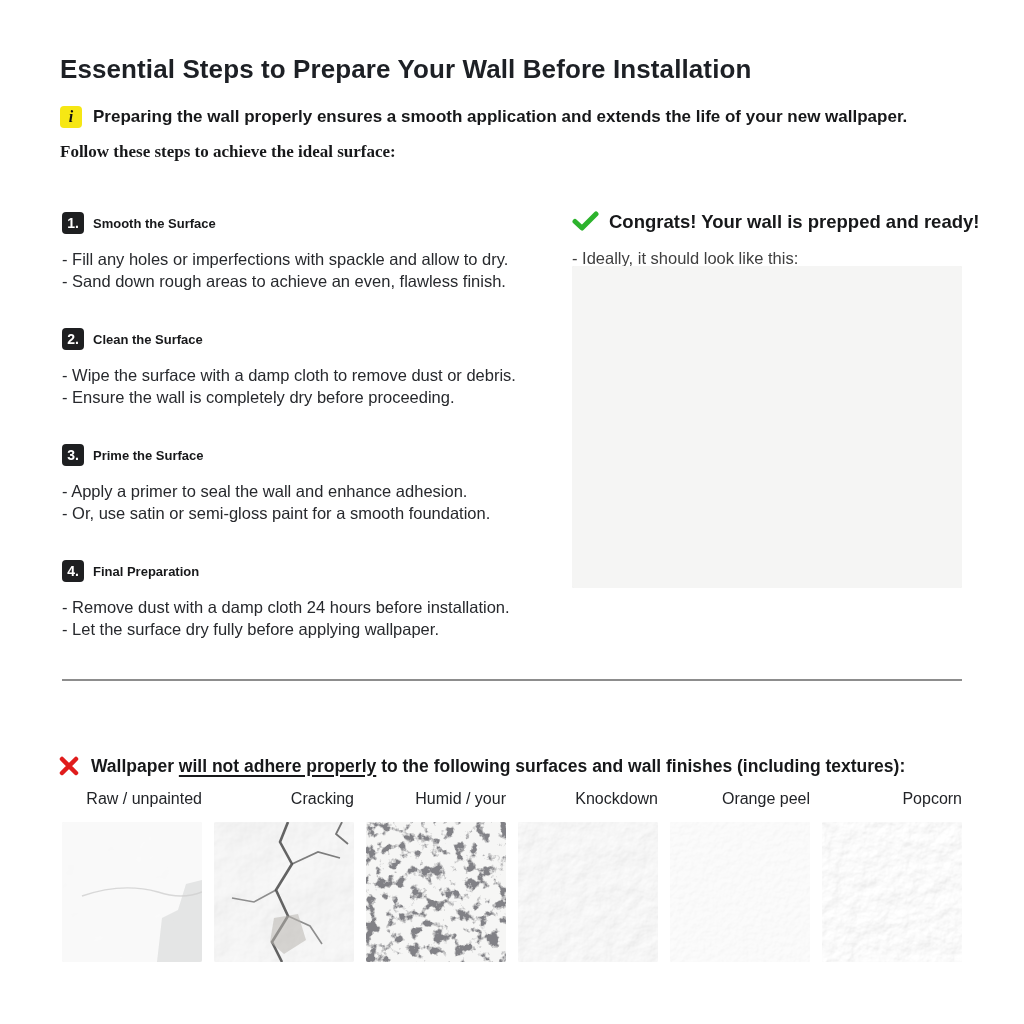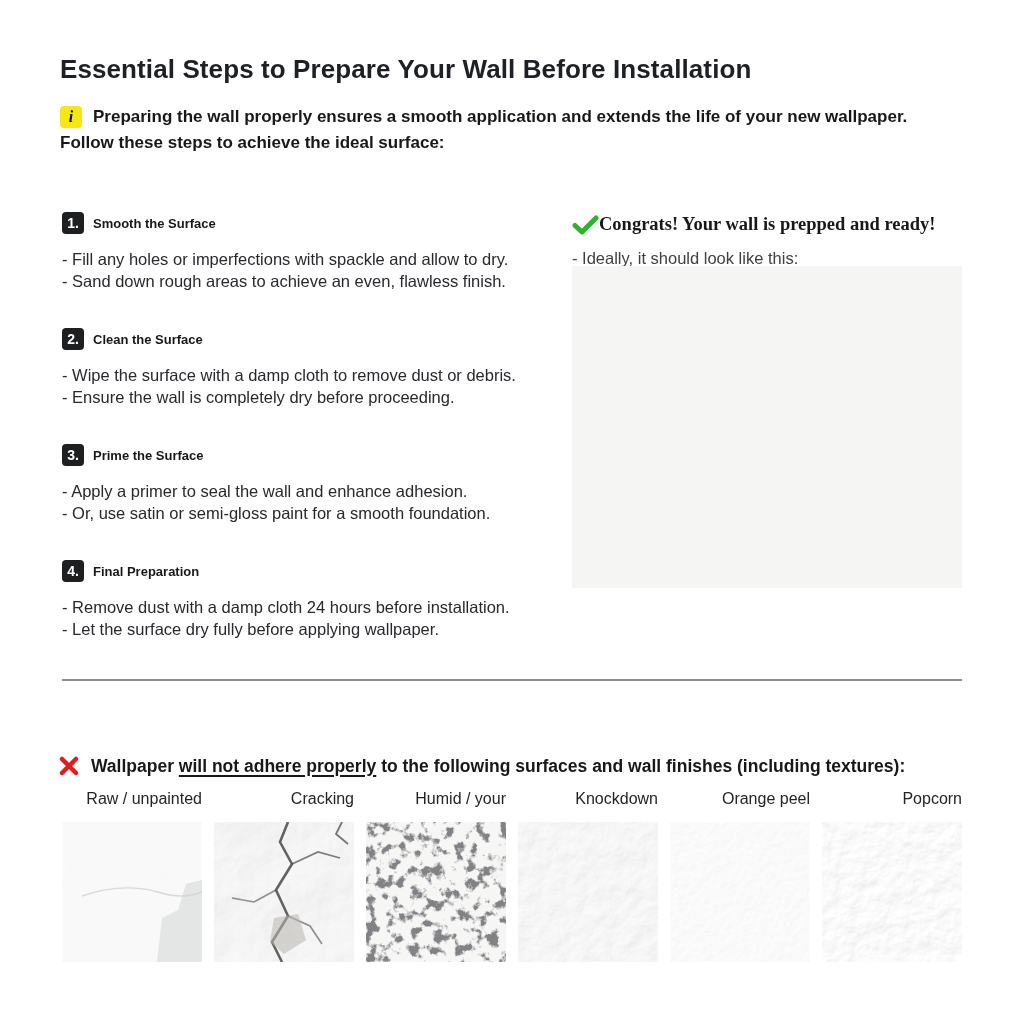--- a/index.html
+++ b/index.html
@@ -20,36 +20,36 @@
   }
 
   .intro { position:absolute; left:60px; top:106px; font-size:17px; font-weight:600; color:#17181a; }
   .intro-line1 { display:flex; align-items:center; white-space:nowrap; }
   .info-icon {
     width:22px; height:22px; background:#f6e714; border-radius:4px;
     display:inline-flex; align-items:center; justify-content:center;
     font-family:"Liberation Serif", serif; font-style:italic; font-weight:700;
     font-size:16px; color:#111; margin-right:11px; flex:0 0 auto;
   }
-  .intro-line2 { margin-top:3px; line-height:24px; white-space:nowrap; }
+  .intro-line2 { margin-top:12px; line-height:24px; white-space:nowrap;font-family:Liberation Serif, serif; }
 
   .steps { position:absolute; left:62px; top:211px; width:505px; }
   .step { margin-bottom:35px; }
   .step-head { display:flex; align-items:center; gap:9px; height:24px; }
   .step-badge {
     width:22px; height:22px; background:#1e1f21; border-radius:4px;
     color:#ffffff; font-size:14px; font-weight:700;
     display:flex; align-items:center; justify-content:center; flex:0 0 auto;
   }
   .step-title { font-size:13px; font-weight:700; color:#17181a; white-space:nowrap; }
   .step-lines { margin-top:13px; }
   .step-line { font-size:16.5px; line-height:22px; color:#27292d; white-space:nowrap; }
 
   .result { position:absolute; left:572px; top:211px; width:390px; }
-  .result-head { display:flex; align-items:flex-end; height:24px;font-family:Liberation Serif, serif; }
+  .result-head { display:flex; align-items:flex-start; gap:10px; height:24px; }
   .check-icon { flex:0 0 auto; display:block; }
   .result-title { font-size:18.5px; font-weight:700; color:#17181a; white-space:nowrap; }
   .result-sub { margin-top:12px; font-size:16.5px; line-height:22px; color:#404040; white-space:nowrap; }
   .wall-image {
     position:absolute; left:0; top:55px; width:390px; height:322px;
     border-radius:2px; overflow:hidden; background:#e5e6e4;
   }
   .wall-image svg { display:block; }
 
   .divider {

